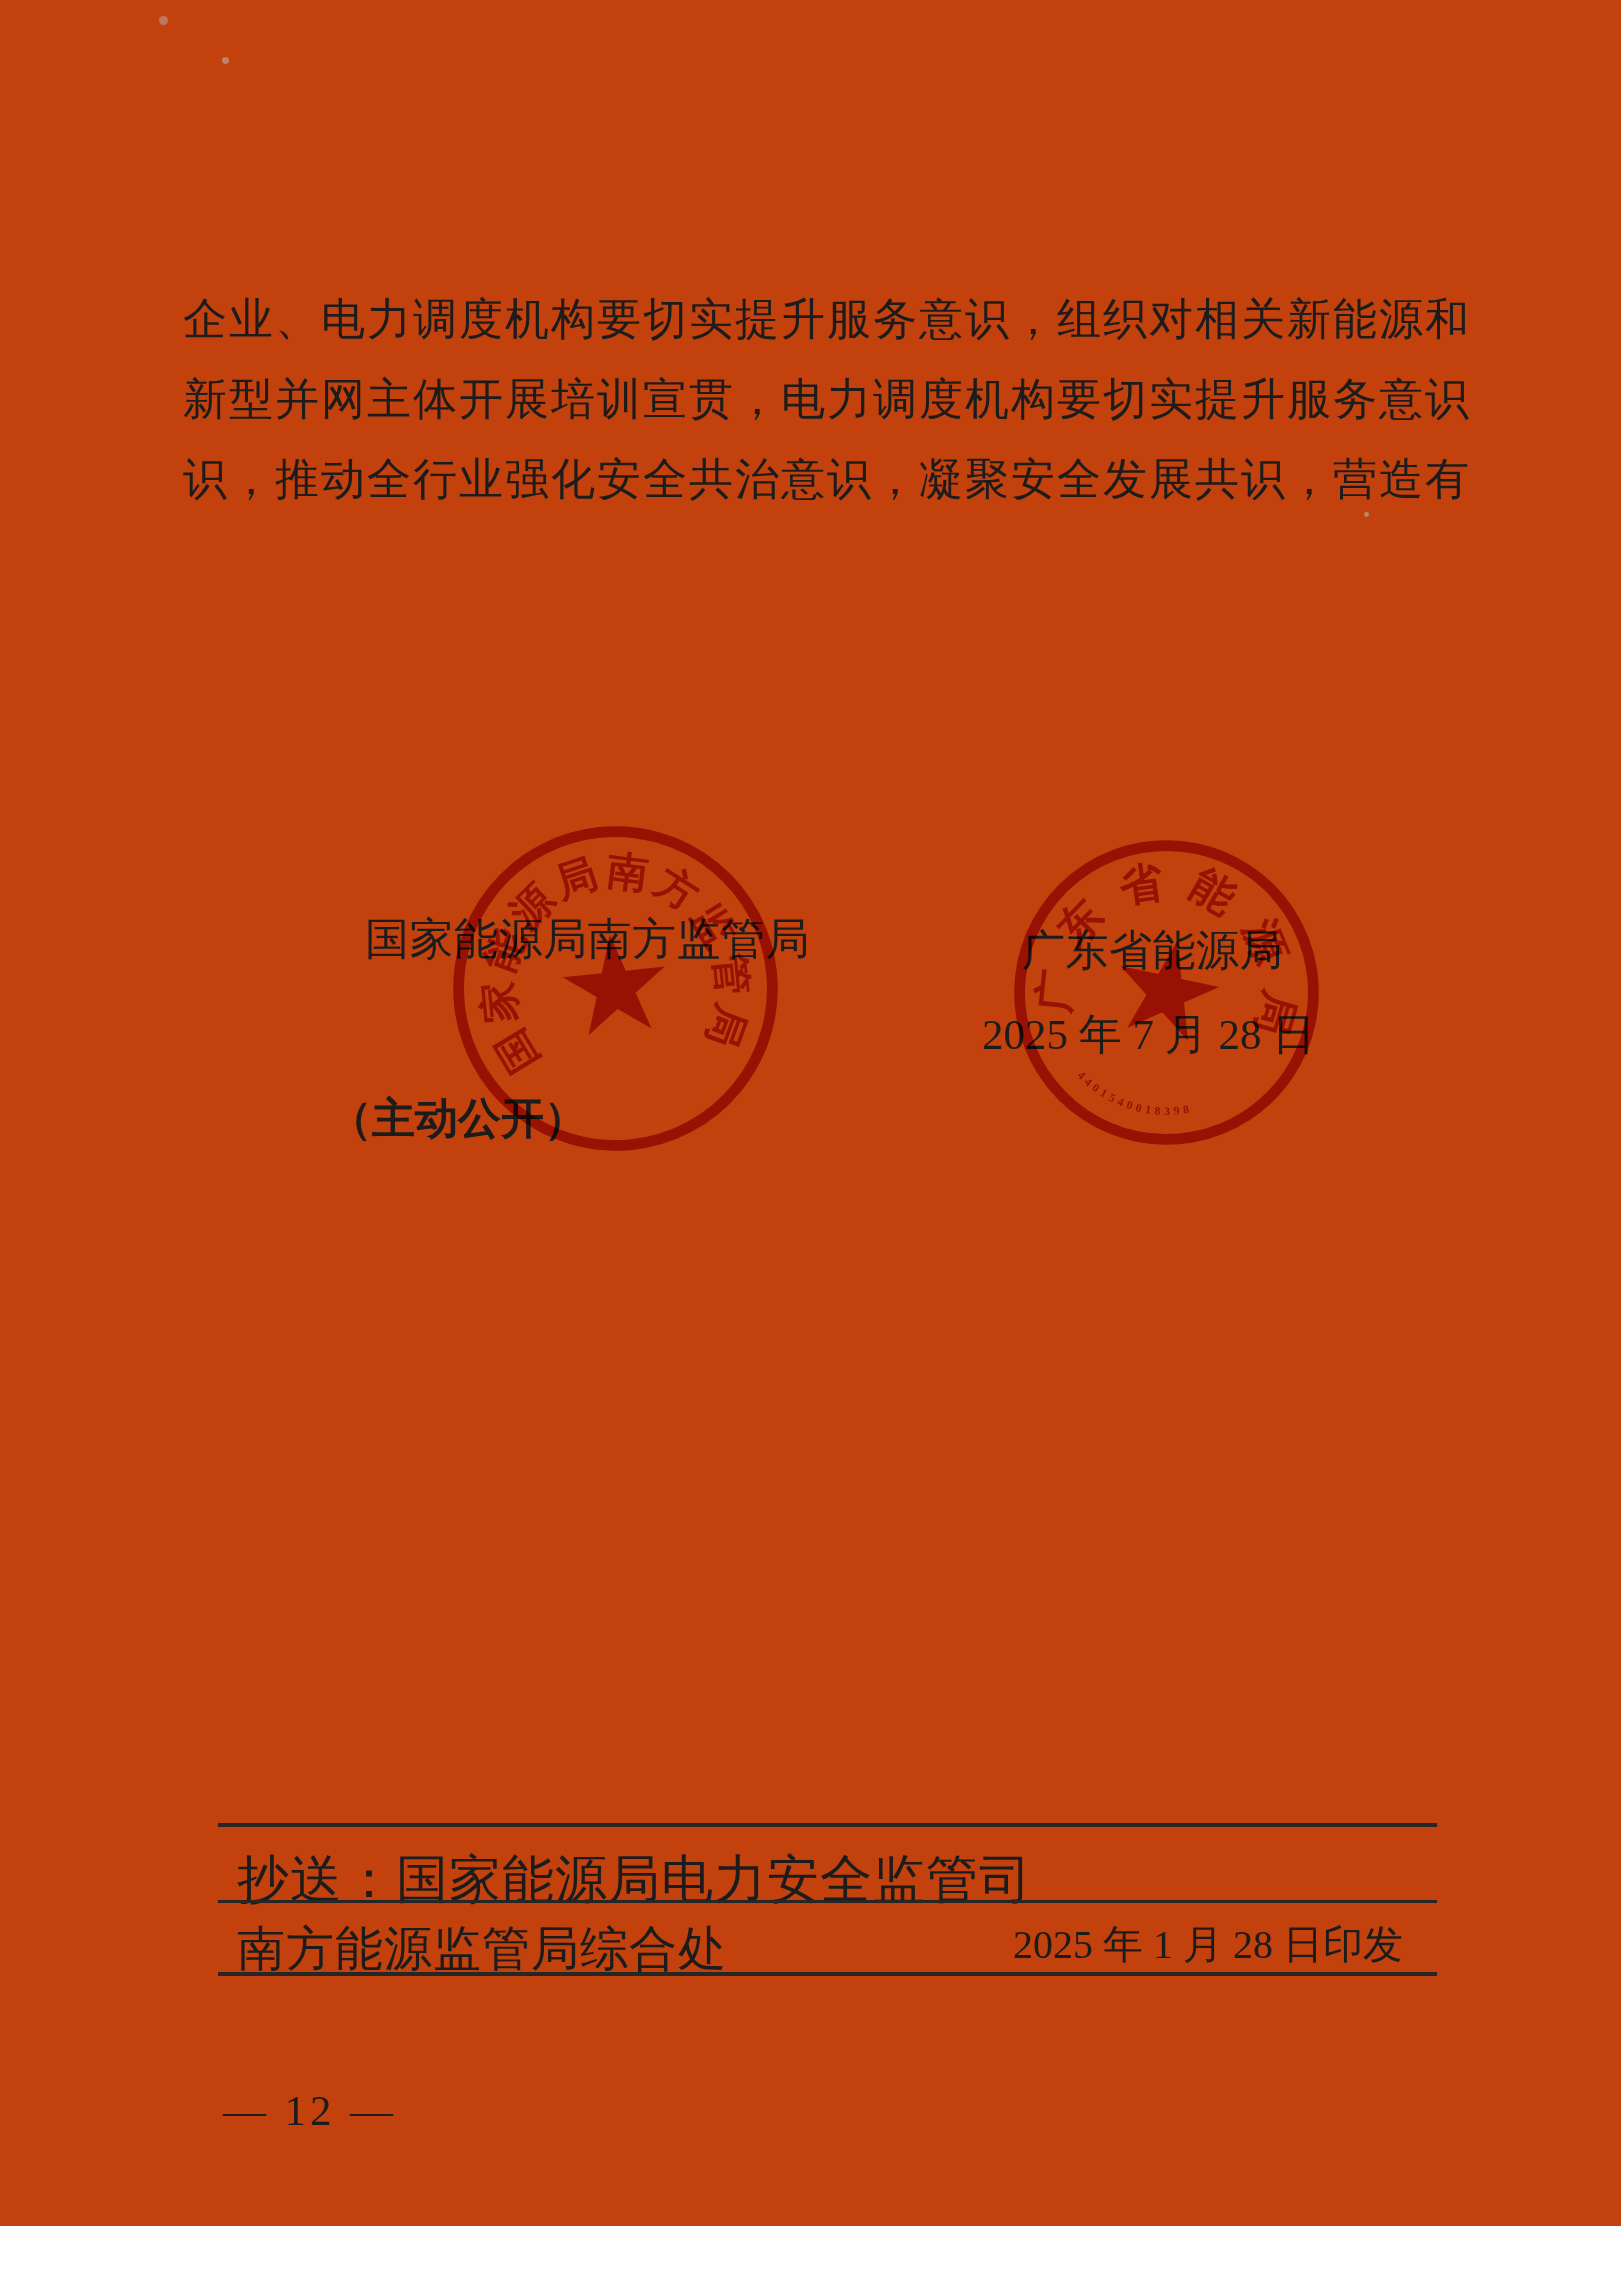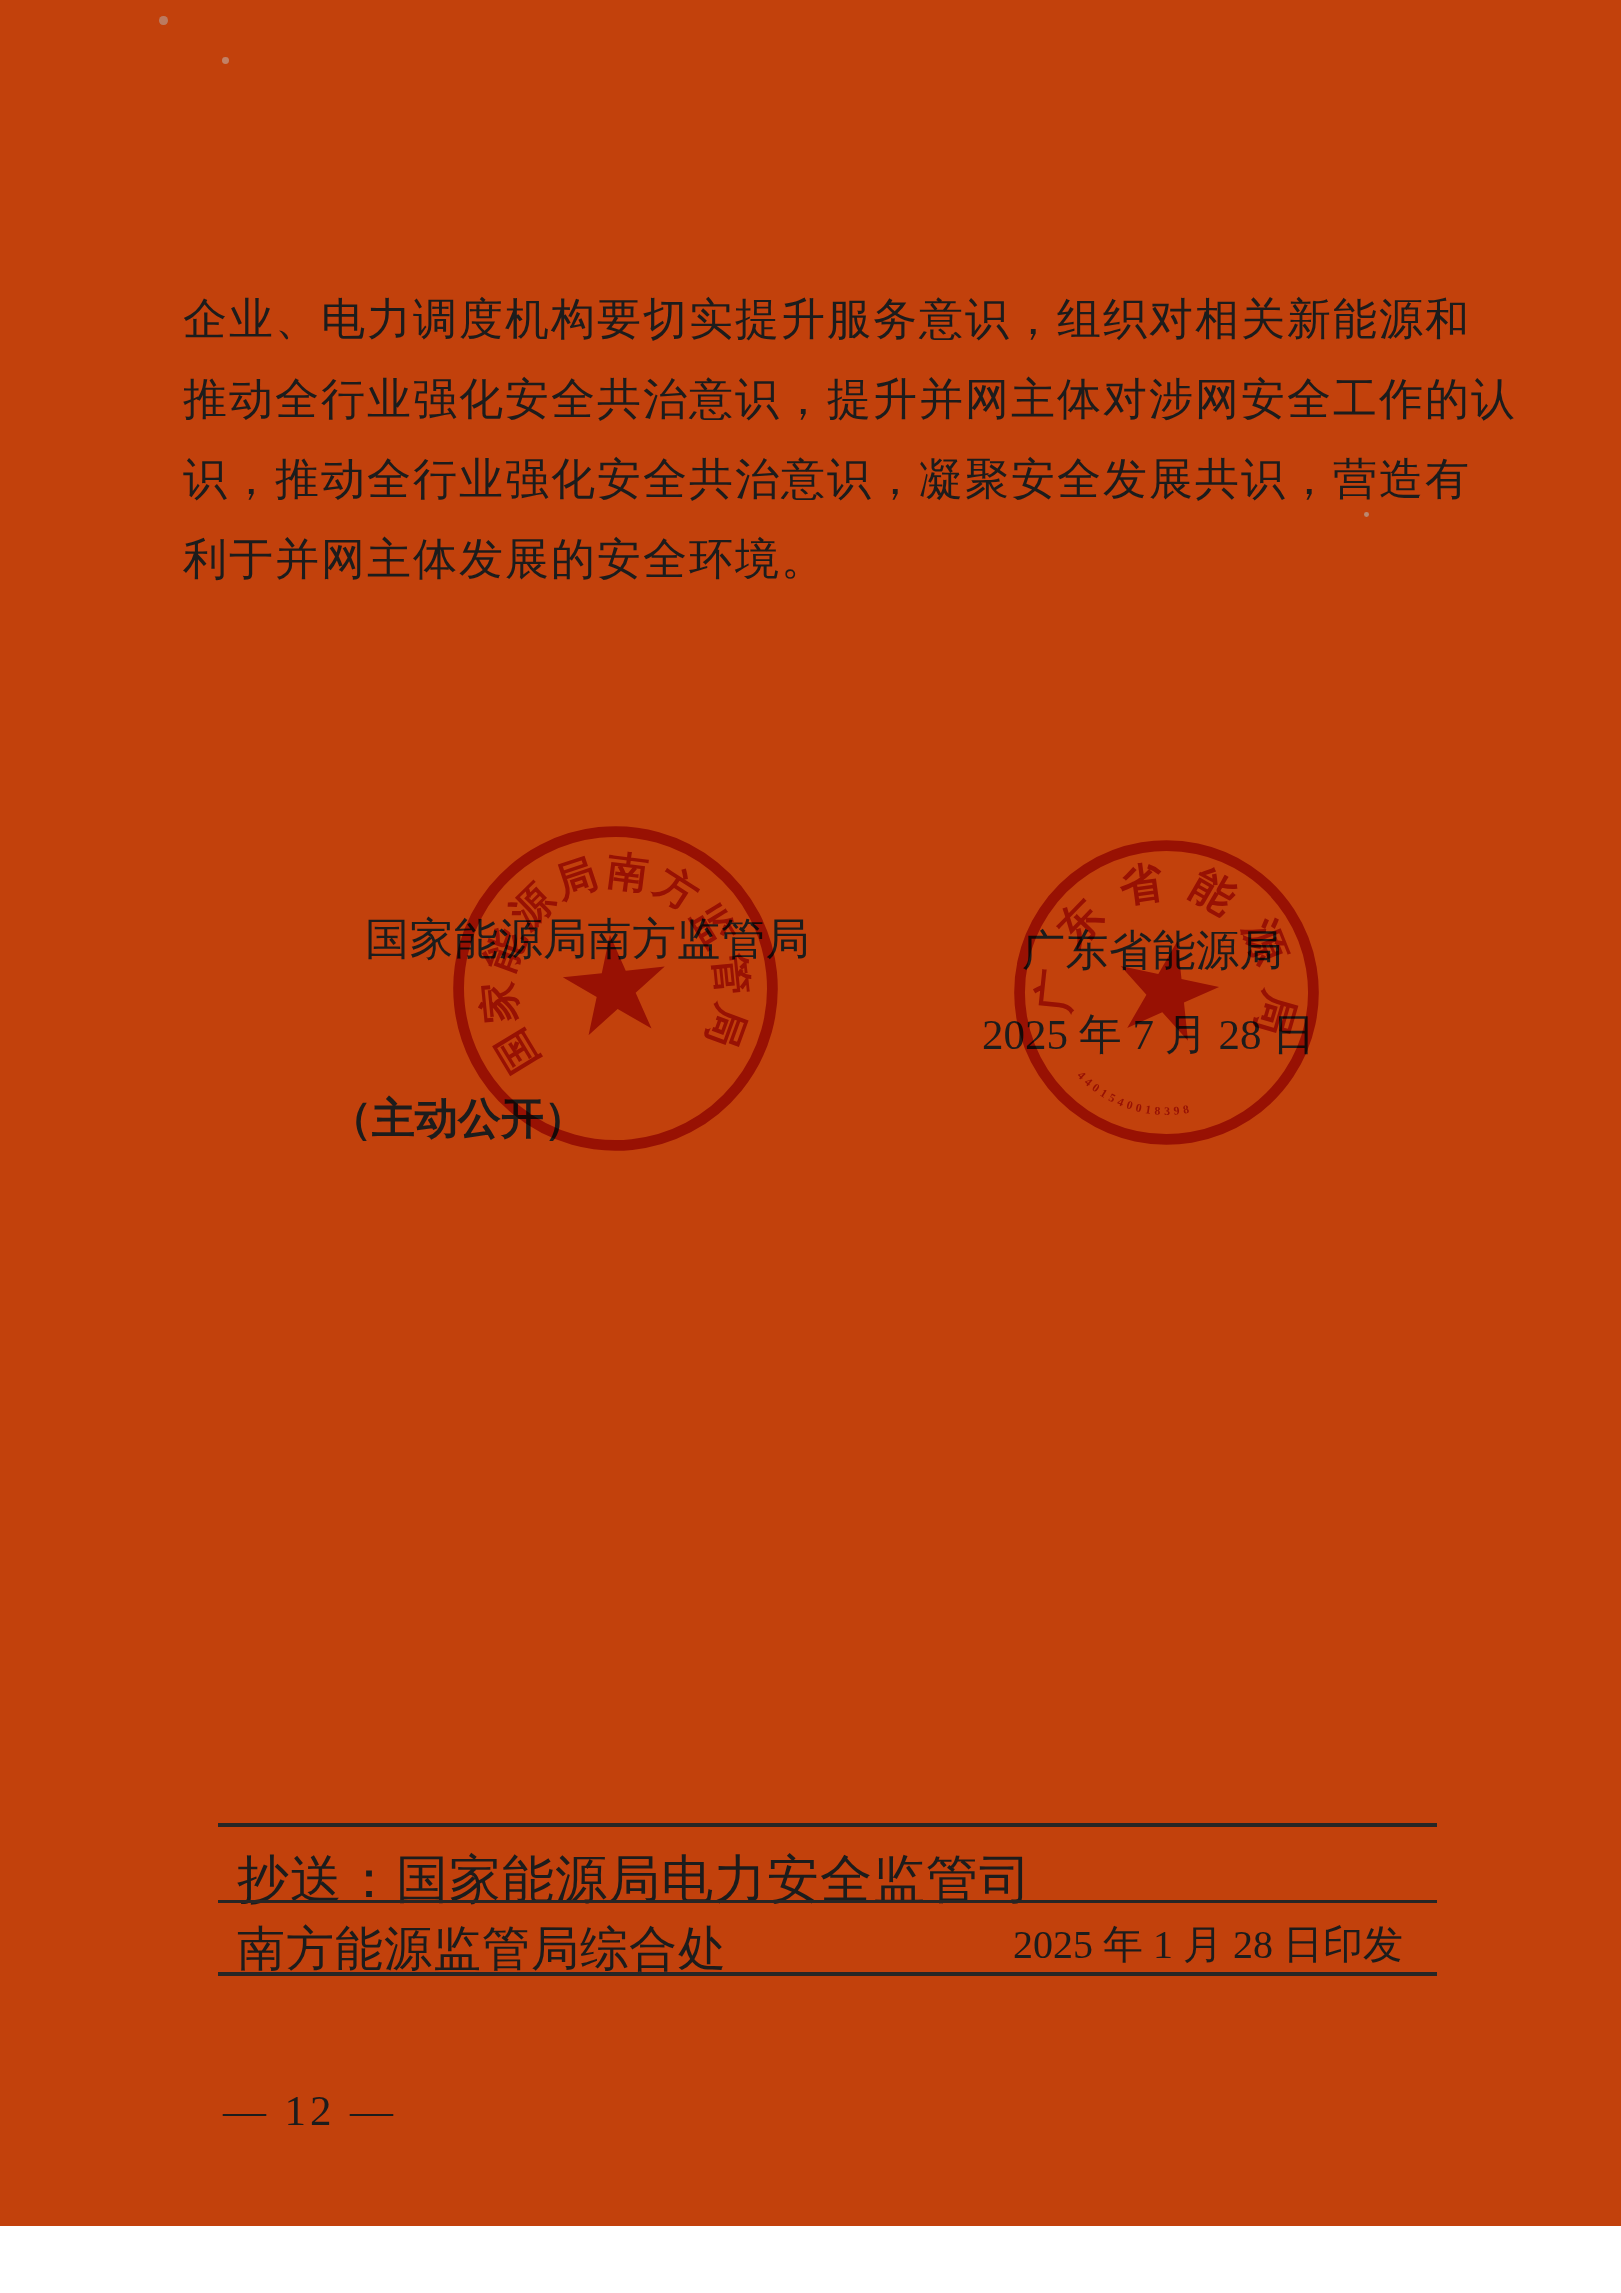--- a/index.html
+++ b/index.html
@@ -135,23 +135,22 @@
 
 <div class="page">
 
   <div class="speck speck-a"></div>
   <div class="speck speck-b"></div>
   <div class="speck speck-c"></div>
   <div class="scan-edge"></div>
 
   <div class="body-text">
     <div class="body-line">企业、电力调度机构要切实提升服务意识，组织对相关新能源和</div>
-    <div class="body-line">推动全行业强化安全共治意识，提升并网主体对涉网安全工作的认</div>
+    <div class="body-line">新型并网主体开展培训宣贯，电力调度机构要切实提升服务意识</div>
     <div class="body-line">识，推动全行业强化安全共治意识，凝聚安全发展共识，营造有</div>
-    <div class="body-line">利于并网主体发展的安全环境。</div>
   </div>
 
   <div class="sig-left">国家能源局南方监管局</div>
   <div class="sig-right">广东省能源局</div>
   <div class="sig-date">2025 年 7 月 28 日</div>
   <div class="disclosure">（主动公开）</div>
 
   <svg class="seal seal-left" width="353" height="353" viewBox="-180 -180 360 360">
     <g transform="rotate(-6)">
       <circle cx="0" cy="0" r="160" fill="none" stroke-width="11" stroke="#c43227"></circle>

